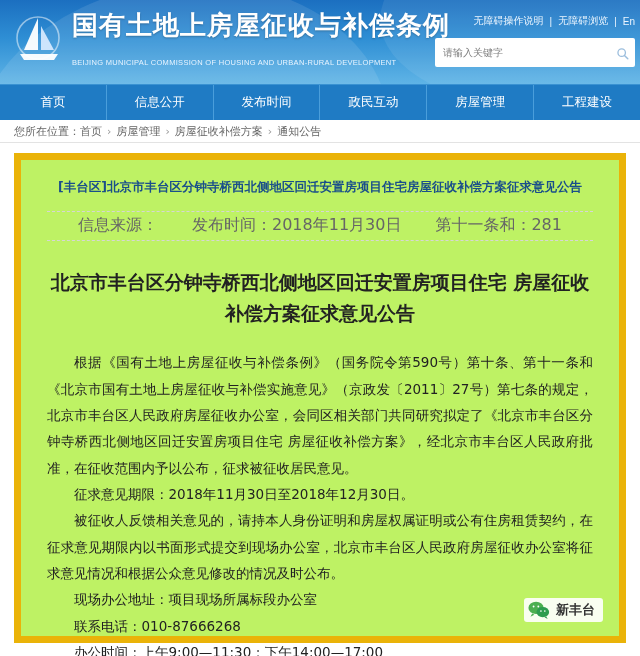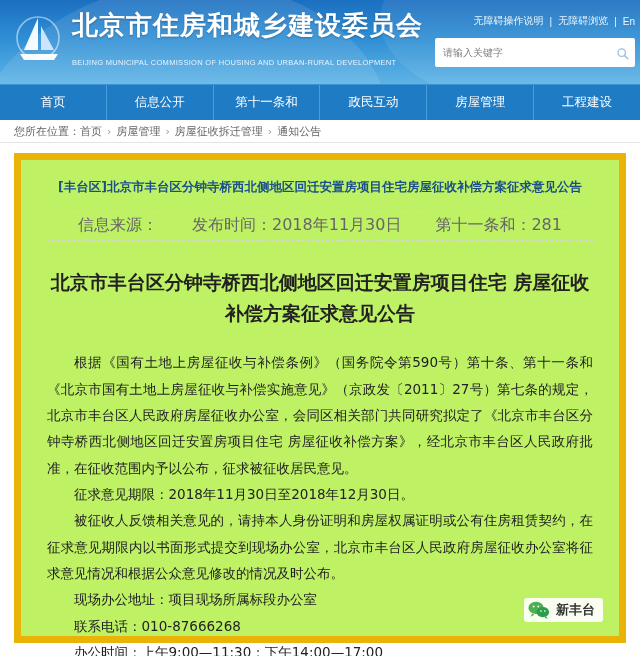--- a/index.html
+++ b/index.html
@@ -177,21 +177,21 @@
   <div class="logo-wrap">
     <span class="logo-mark">
       <svg viewBox="0 0 48 50" width="48" height="50">
         <path d="M6 40 H44 L40 46 H10 Z" fill="#ffffff" opacity="0.95"></path>
         <path d="M24 4 L24 36 L10 36 Z" fill="#ffffff" opacity="0.95"></path>
         <path d="M27 12 L40 36 L27 36 Z" fill="#dcecff" opacity="0.9"></path>
         <circle cx="24" cy="24" r="21" fill="none" stroke="#ffffff" stroke-width="1.6" opacity="0.5"></circle>
       </svg>
     </span>
     <span class="title-block">
-      <div class="title-cn">北京市住房和城乡建设委员会</div>
+      <div class="title-cn">国有土地上房屋征收与补偿条例</div>
       <div class="title-en">BEIJING MUNICIPAL COMMISSION OF HOUSING AND URBAN-RURAL DEVELOPMENT</div>
     </span>
   </div>
 
   <div class="header-tools">
     <div class="acc-links">
       <span>无障碍操作说明</span>
       <span>|</span>
       <span>无障碍浏览</span>
       <span>|</span>
@@ -205,33 +205,33 @@
           <line x1="10.4" y1="10.4" x2="14.5" y2="14.5" stroke="#3b7fbd" stroke-width="1.8" stroke-linecap="round"></line>
         </svg>
       </span>
     </div>
   </div>
 </div>
 
 <div class="nav">
   <div class="nav-item">首页</div>
   <div class="nav-item">信息公开</div>
-  <div class="nav-item">第十一条和</div>
+  <div class="nav-item">发布时间</div>
   <div class="nav-item">政民互动</div>
   <div class="nav-item">房屋管理</div>
   <div class="nav-item">工程建设</div>
 </div>
 
 <div class="crumb-bar">
   <span>您所在位置：</span>
   <a>首页</a>
   <span class="sep">›</span>
   <a>房屋管理</a>
   <span class="sep">›</span>
-  <a>房屋征收拆迁管理</a>
+  <a>房屋征收补偿方案</a>
   <span class="sep">›</span>
   <a>通知公告</a>
 </div>
 
 <div class="content">
 
   <div class="doc-subject">[丰台区]北京市丰台区分钟寺桥西北侧地区回迁安置房项目住宅房屋征收补偿方案征求意见公告</div>
 
   <div class="meta-bar">
     <span>

